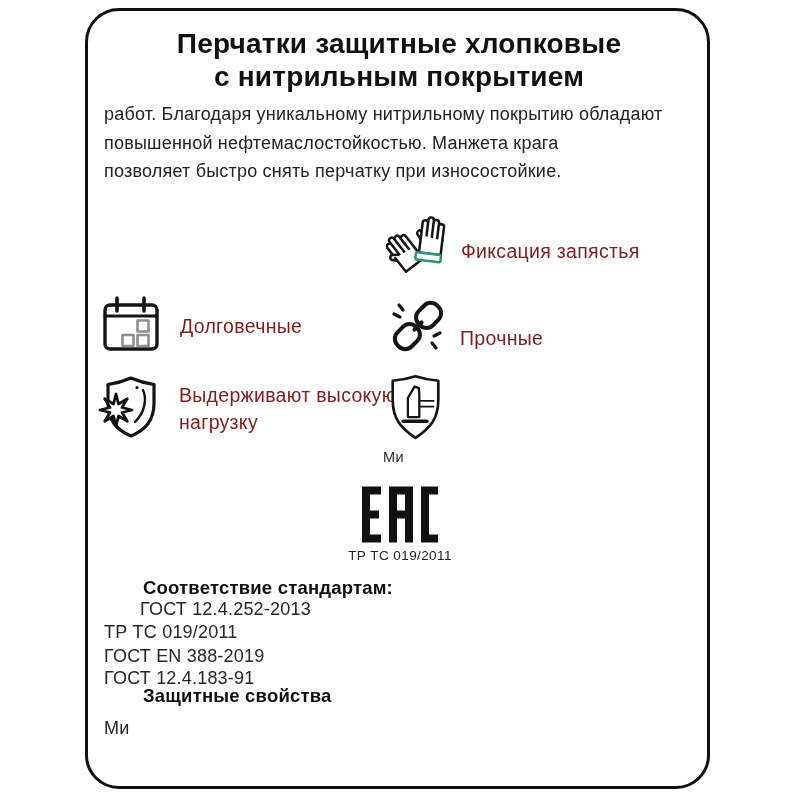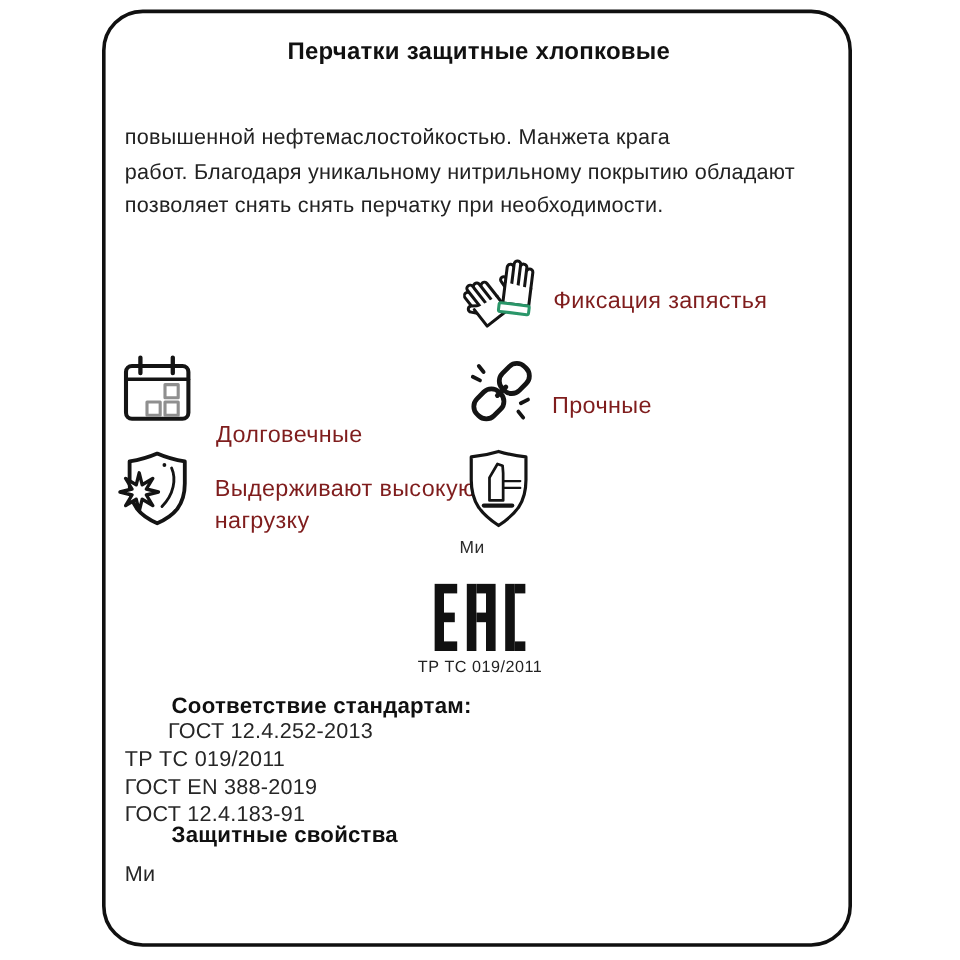--- a/index.html
+++ b/index.html
@@ -7,21 +7,21 @@
     width:800px;height:800px;position:relative;background:#ffffff;
     font-family:"Liberation Sans","DejaVu Sans",sans-serif;color:#1e1e1e;
     -webkit-font-smoothing:antialiased;
   }
   .card{
     position:absolute;left:85px;top:8px;width:625px;height:781px;
     border:3px solid #101010;border-radius:34px;background:#fff;box-sizing:border-box;
   }
   .title{
     position:absolute;left:85px;top:27px;width:628px;text-align:center;
-    font-weight:700;font-size:20px;line-height:33px;color:#111;letter-spacing:.2px;
+    font-weight:700;font-size:28px;line-height:33px;color:#111;letter-spacing:.2px;
   }
   .desc{
     position:absolute;left:104px;top:100px;width:600px;
     font-size:18px;line-height:28.5px;color:#222;letter-spacing:.2px;
   }
   .feat-label{
     position:absolute;font-size:19.5px;color:#7f1d1d;letter-spacing:.3px;line-height:27px;
   }
   .icon-box{position:absolute;}
   .mi-small{position:absolute;left:383px;top:449px;font-size:14.5px;color:#2b2b2b;letter-spacing:.4px;}
@@ -31,26 +31,27 @@
   .std.bold{font-weight:700;color:#101010;font-size:18.5px;margin-left:39px;}
   svg{display:block;}
 </style>
 </head>
 <body>
 
 <div class="card"></div>
 
 <div class="title">
   <div>Перчатки защитные хлопковые</div>
+  <div>с нитрильным покрытием</div>
 </div>
 
 <div class="desc">
+  <div>работ. Благодаря уникальному нитрильному покрытию обладают</div>
   <div>повышенной нефтемаслостойкостью. Манжета крага</div>
-  <div>работ. Благодаря уникальному нитрильному покрытию обладают</div>
-  <div>позволяет снять снять перчатку при необходимости.</div>
+  <div>позволяет быстро снять перчатку при износостойкие.</div>
 </div>
 
 <div class="icon-box" style="left:386px;top:212px;">
   <svg width="66" height="68" viewBox="0 0 68 70" fill="none" stroke="#141414" stroke-width="2.6" stroke-linecap="round" stroke-linejoin="round">
 
     <g transform="translate(2,18) rotate(-38 16 24)">
       <path d="M6,25 V10 a2.8,2.8 0 0 1 5.6,0 V25 M11.6,25 V6.5 a2.8,2.8 0 0 1 5.6,0 V25 M17.2,25 V8.5 a2.8,2.8 0 0 1 5.6,0 V25 M22.8,25 V12 a2.8,2.8 0 0 1 5.6,0 V26"></path>
       <path d="M6,27 L2.5,23 a2.6,2.6 0 0 1 3.6,-3.8 L10,22" fill="#fff"></path>
       <path d="M6,23 L6,41 L28.4,41 L28.4,26" fill="#fff"></path>
     </g>
@@ -70,21 +71,21 @@
     <rect x="4" y="11" width="52" height="44" rx="5" stroke-width="3.4" fill="#fff"></rect>
     <path d="M4,22 H56" stroke-width="3"></path>
     <path d="M16,4 V17 M43,4 V17" stroke-width="3.6"></path>
     <g stroke="#8f8f8f" stroke-width="2.6" fill="#fff">
       <rect x="36.5" y="26.5" width="11" height="11"></rect>
       <rect x="21.5" y="41" width="11" height="11"></rect>
       <rect x="36.5" y="41" width="11" height="11"></rect>
     </g>
   </svg>
 </div>
-<div class="feat-label" style="left:180px;top:313px;margin-top:36px;">Долговечные</div>
+<div class="feat-label" style="left:180px;top:313px;">Долговечные</div>
 
 <div class="icon-box" style="left:387px;top:295px;">
   <svg width="62" height="62" viewBox="0 0 62 62" fill="none" stroke="#141414" stroke-linecap="round" stroke-linejoin="round">
     <g transform="rotate(45 31 31)">
       <rect x="21" y="3" width="20" height="26" rx="9" stroke-width="4"></rect>
       <rect x="21" y="33" width="20" height="26" rx="9" stroke-width="4"></rect>
       <path d="M31,26 V36" stroke-width="4"></path>
     </g>
     <path d="M7,19 L13,22 M12,10 L16,15" stroke-width="3.2"></path>
     <path d="M47,41 L53,38 M45,48 L49,53" stroke-width="3.2"></path>
@@ -93,21 +94,21 @@
 <div class="feat-label" style="left:460px;top:325px;">Прочные</div>
 
 <div class="icon-box" style="left:98px;top:374px;">
   <svg width="64" height="66" viewBox="0 0 64 66" fill="none" stroke="#141414" stroke-linecap="round" stroke-linejoin="round">
     <path d="M33,4 C41,7.5 49,9.5 56,10.5 L56,29 C56,47 47,56 33,62 C19,56 10,47 10,29 L10,10.5 C17,9.5 25,7.5 33,4 Z" stroke-width="3.2" fill="#fff"></path>
     <path d="M45,16 C49,25 47,38 37,48" stroke-width="2.4"></path>
     <circle cx="39" cy="13.5" r="1.6" fill="#141414" stroke="none"></circle>
     <polygon stroke-width="2.8" fill="#fff" points="18,20 20.5,30 29.3,24.7 24,33.5 34,36 24,38.5 29.3,47.3 20.5,42 18,52 15.5,42 6.7,47.3 12,38.5 2,36 12,33.5 6.7,24.7 15.5,30"></polygon>
   </svg>
 </div>
-<div class="feat-label" style="left:179px;top:382px;width:218px;margin-top:12px;">Выдерживают высокую нагрузку</div>
+<div class="feat-label" style="left:179px;top:382px;width:218px;">Выдерживают высокую нагрузку</div>
 
 <div class="icon-box" style="left:387px;top:373px;">
   <svg width="57" height="71" viewBox="0 0 60 74" fill="none" stroke="#141414" stroke-linecap="round" stroke-linejoin="round">
     <path d="M30,3 C38,5.5 46,7 54,7.8 L54,28 C54,48 45,58 30,68 C15,58 6,48 6,28 L6,7.8 C14,7 22,5.5 30,3 Z" stroke-width="2.8" fill="#fff"></path>
     <path d="M22,46 L22,26 L29,14 L33.5,15.5 L34,22 L34,46 Z" stroke-width="2.4" fill="#fff"></path>
     <path d="M34,29 H49 M34,35 H49" stroke-width="2"></path>
     <path d="M17,50.5 H42" stroke-width="3.6"></path>
   </svg>
 </div>
 <div class="mi-small">Ми</div>

